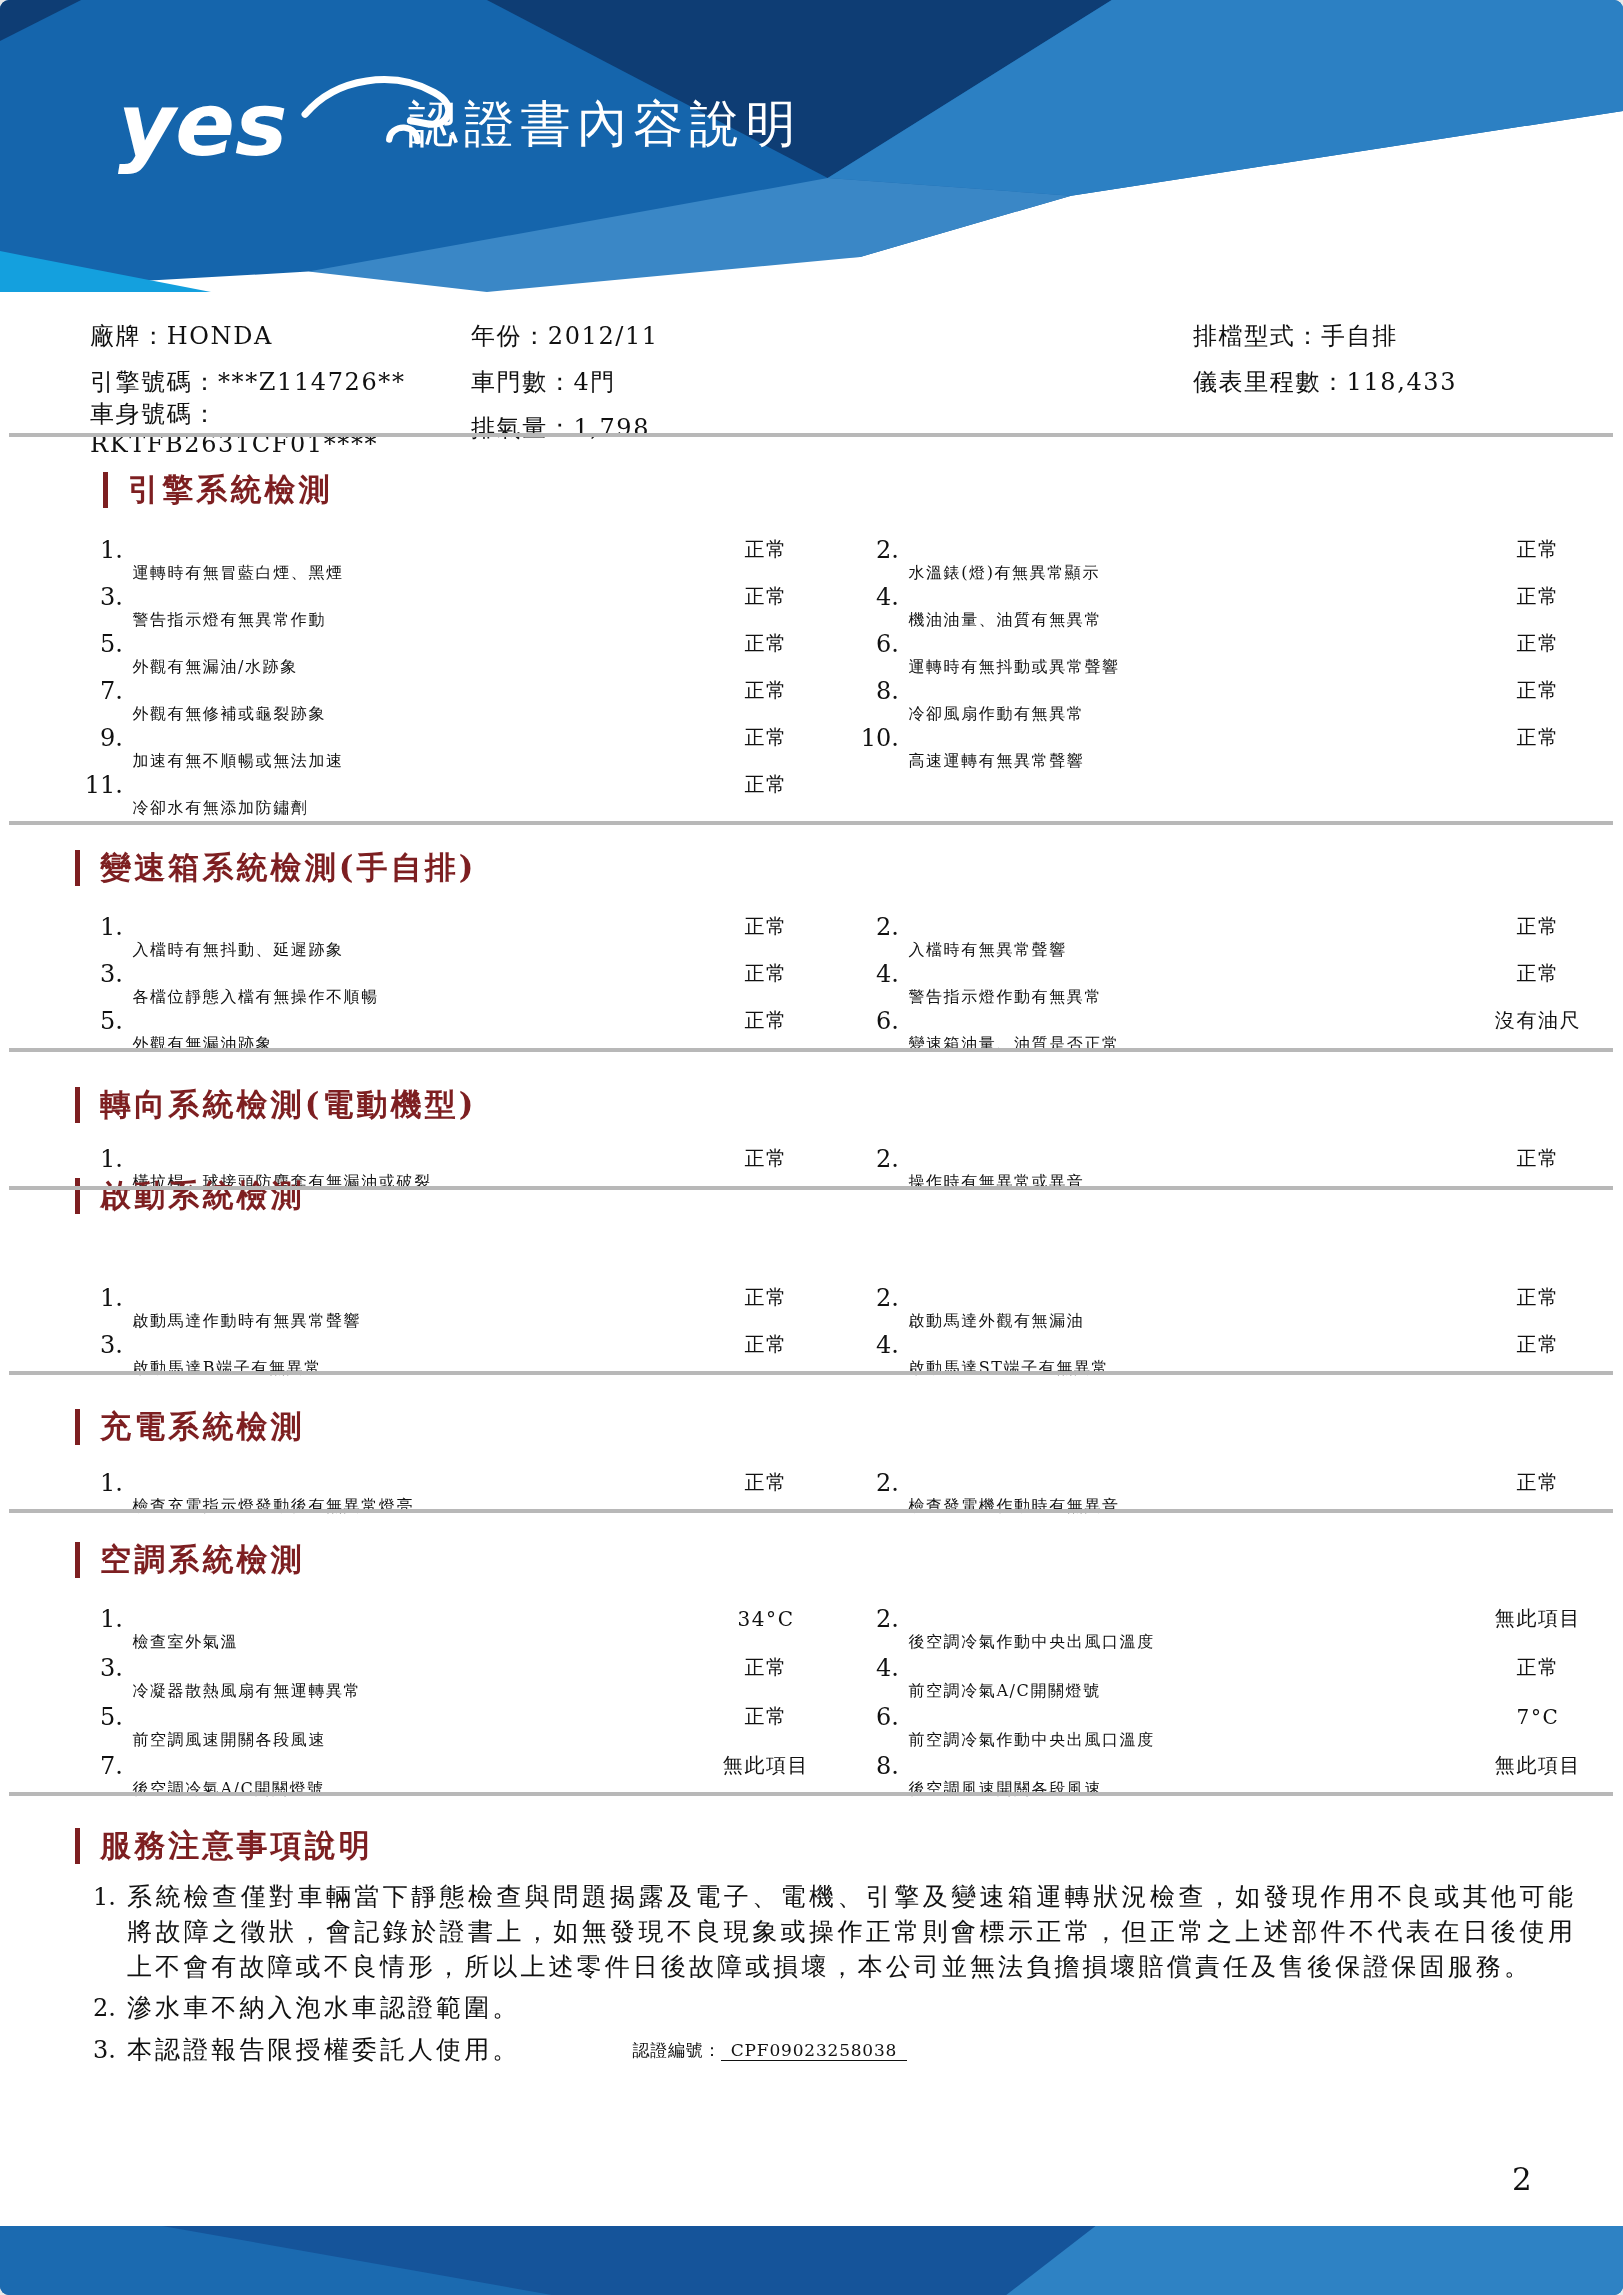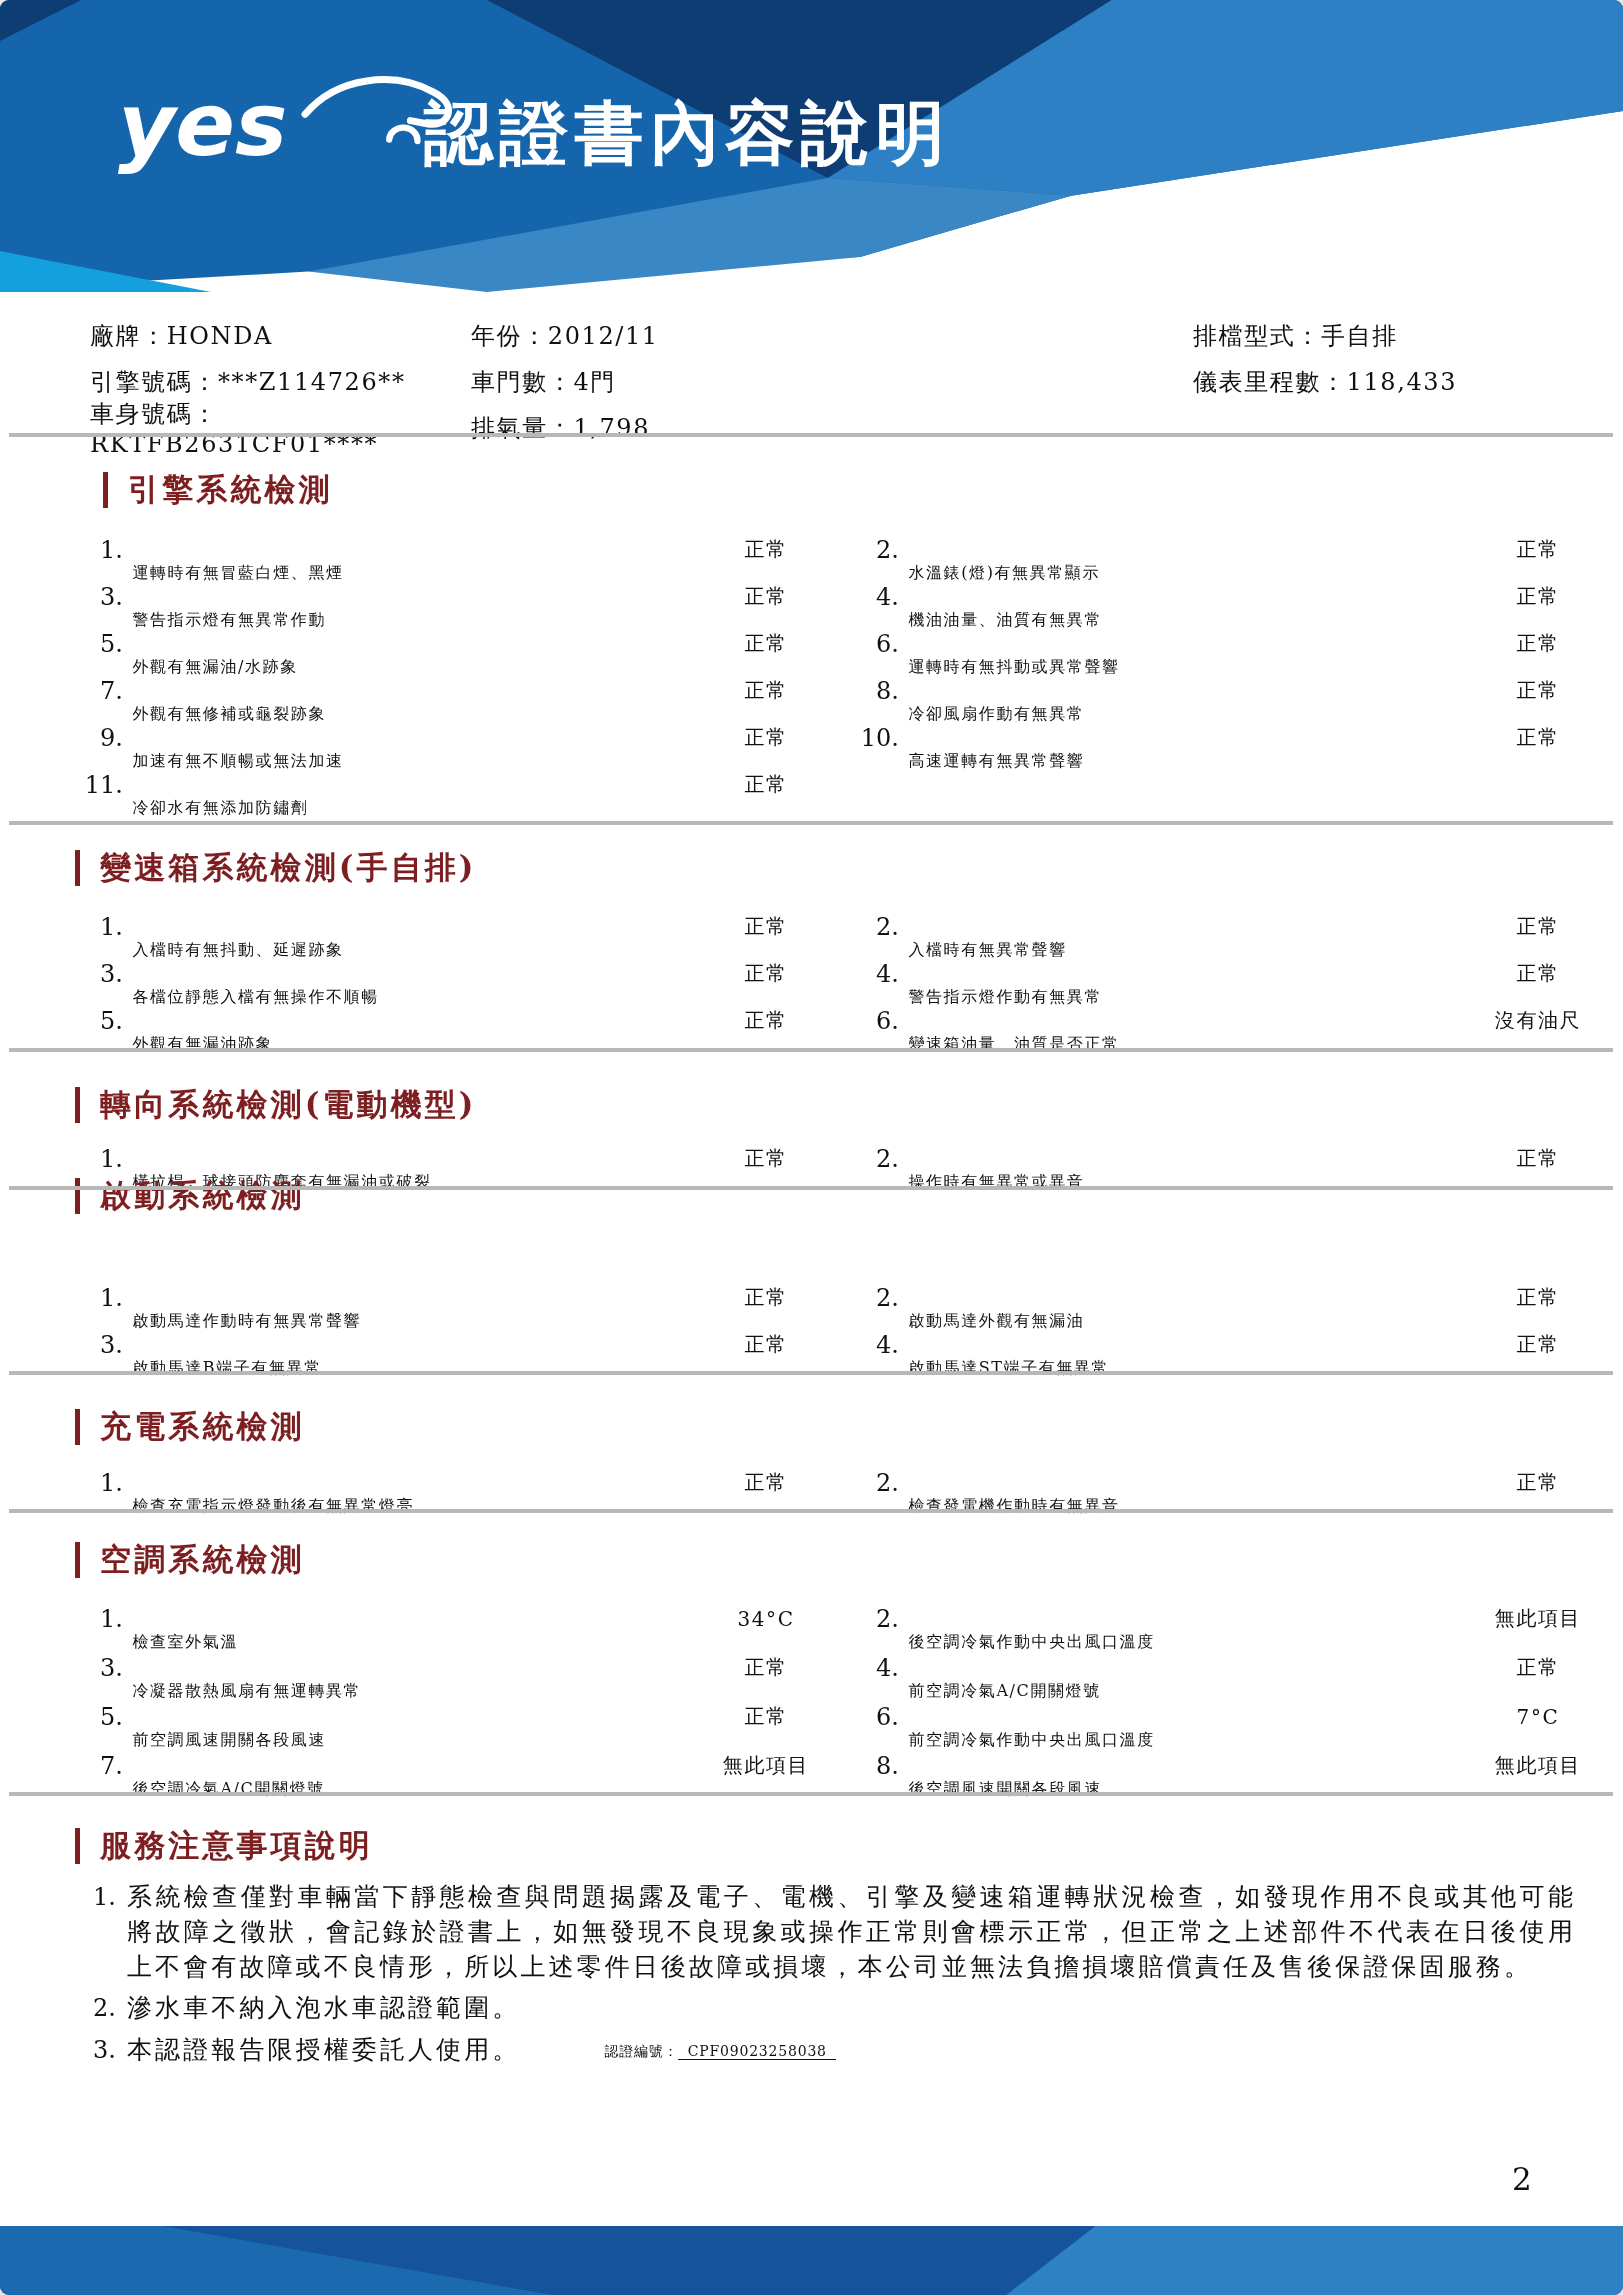--- a/index.html
+++ b/index.html
@@ -8,22 +8,22 @@
   
   #header{position:absolute;left:0;top:0;width:1623px;height:292px;}
   .hshape{position:absolute;inset:0;}
   .h-base{background:#1565ac;clip-path:polygon(0 0,100% 0,100% 38%,66% 67%,53% 88%,19% 93%,0 99%);}
   .h-darktl{background:#0e3d74;clip-path:polygon(0 0,5% 0,0 14%);}
   .h-dark{background:#0e3d74;clip-path:polygon(30% 0,68.5% 0,51% 61%);}
   .h-bright{background:#2c80c3;clip-path:polygon(68.5% 0,100% 0,100% 38%,66% 67%,51% 61%);}
   .h-light{background:#3a87c6;clip-path:polygon(51% 61%,66% 67%,53% 88%,30% 100%,19% 93%);}
   .h-cyan{background:#14a0de;clip-path:polygon(0 86%,13% 100%,0 100%);}
   #logo{position:absolute;left:118px;top:64px;}
-  #header-title{position:absolute;left:424px;top:99px;font-family:"DejaVu Sans","Liberation Sans",sans-serif;
-        font-size:69px;font-weight:bold;color:#ffffff;letter-spacing:6.3px;line-height:1;}
+  #header-title{position:absolute;left:408px;top:99px;font-family:"DejaVu Sans","Liberation Sans",sans-serif;
+        font-size:50px;font-weight:normal;color:#ffffff;letter-spacing:6.3px;line-height:1;}
   
   #vehicle-info{position:absolute;left:90px;top:313px;display:grid;
         grid-template-columns:381px 722px 361px;grid-auto-rows:46px;align-items:center;
         font-size:24px;letter-spacing:1.6px;}
   .info-label{color:#111;}
   .info-value{color:#111;}
   
   .sep{position:absolute;left:9.4px;width:1604px;height:3.9px;background:#b8b8b8;}
   
   .sec-title{position:absolute;left:75px;height:39px;display:flex;align-items:center;
@@ -39,21 +39,21 @@
   .res-r{width:126px;}
   .colgap{width:22px;flex:none;}
   .num{display:inline-block;width:44px;text-align:right;margin-right:9.4px;font-size:24px;flex:none;}
   .itxt{font-size:16px;letter-spacing:1.6px;white-space:nowrap;margin-top:48px;}
   
   #notes-list{position:absolute;left:88px;top:1879px;width:1508px;font-size:25px;}
   .note{display:flex;margin-bottom:6.3px;align-items:baseline;}
   .nno{width:28px;text-align:right;margin-right:11px;flex:none;font-size:24px;}
   .ntxt{letter-spacing:3.1px;line-height:35px;text-align:justify;}
   .note:first-child .ntxt{width:1449px;}
-  .cert{margin-left:84px;font-size:14px;letter-spacing:0.8px;white-space:nowrap;flex:none;position:relative;top:-1.6px;}
+  .cert{margin-left:112px;font-size:17px;letter-spacing:0.8px;white-space:nowrap;flex:none;position:relative;top:-1.6px;}
   .cert-no{border-bottom:1.6px solid #111;padding:0 9.4px;}
   
   #page-number{position:absolute;left:1512px;top:2161px;font-size:31px;color:#111;}
   #footer{position:absolute;left:0;bottom:0;width:1623px;height:69px;}
   .fshape{position:absolute;inset:0;}
   .f-base{background:#15549a;}
   .f-left{background:#1b6ab0;clip-path:polygon(0 0,10% 0,34% 100%,0 100%);}
   .f-right{background:#2e82c4;clip-path:polygon(67.5% 0,100% 0,100% 100%,62% 100%);}
 </style>
 </head>

